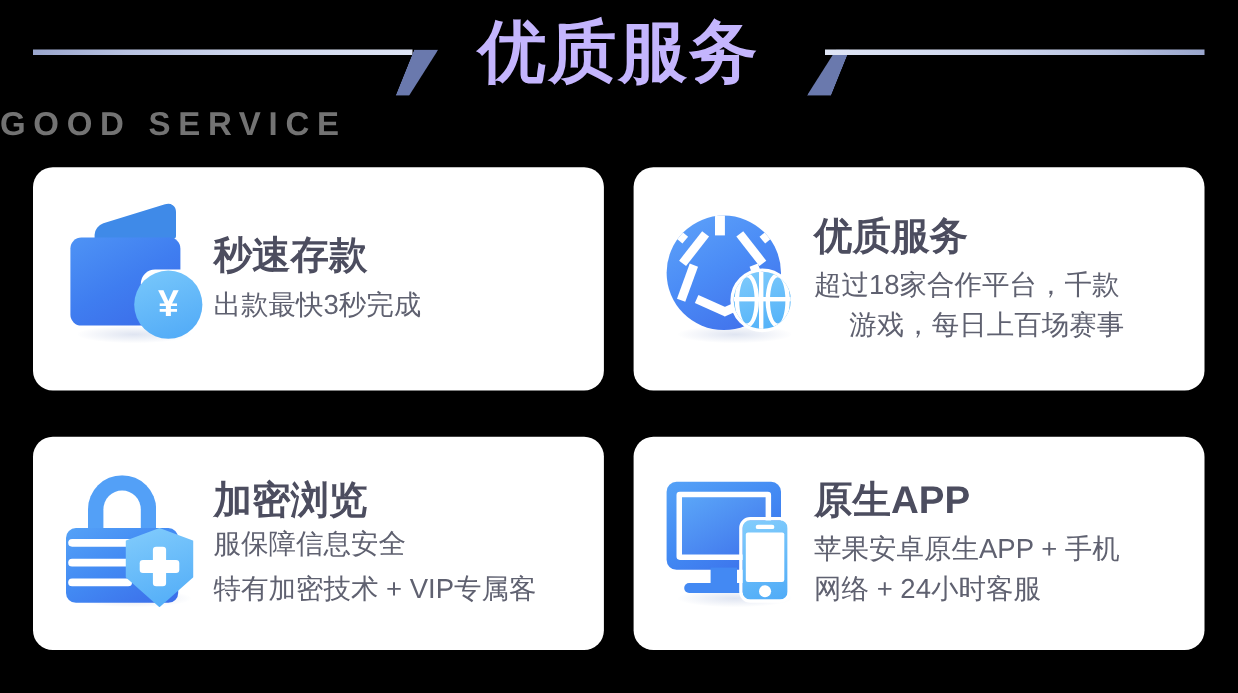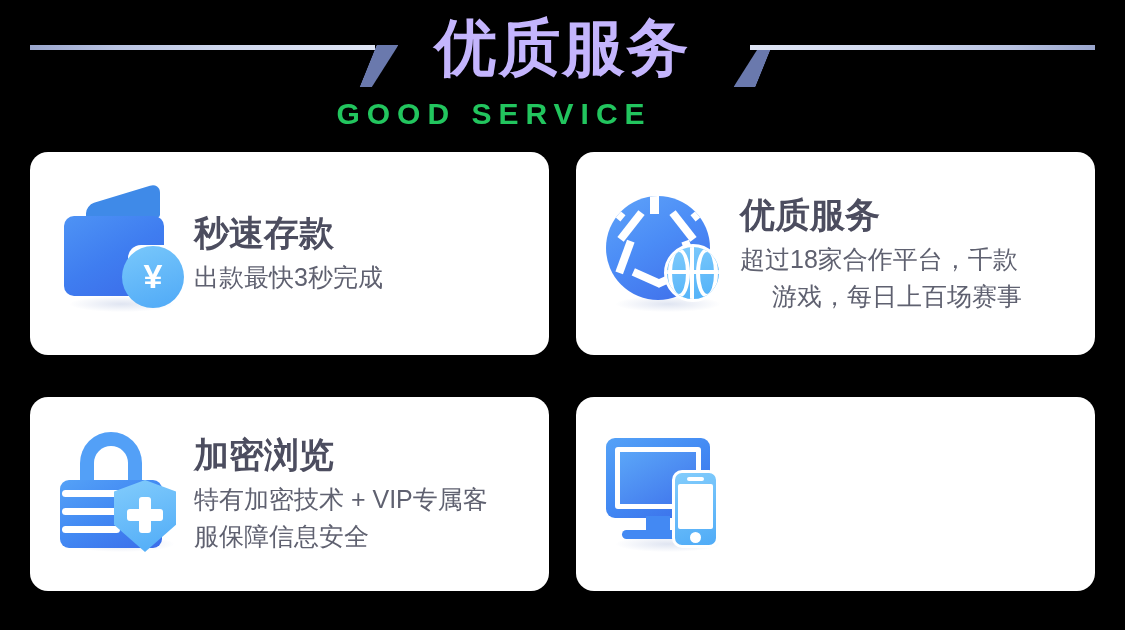--- a/index.html
+++ b/index.html
@@ -70,26 +70,25 @@
     letter-spacing: 2px;
     color: #c4b5fd;
     font-family: "Liberation Sans", "DejaVu Sans", sans-serif;
   }
 
   .title-en {
     position: absolute;
     top: 96px;
     left: 0;
     width: 988px;
-    text-align: center;
     font-size: 30px;
     line-height: 36px;
     font-weight: bold;
     letter-spacing: 7px;
-    color: #22c55e;
+    color: #737373;
     font-family: "Liberation Sans", "DejaVu Sans", sans-serif;
   }
 
   
   .grid {
     position: absolute;
     left: 30px;
     top: 152px;
     width: 1065px;
     display: grid;
@@ -435,32 +434,37 @@
       <div class="lock-body"></div>
       <div class="lock-slot" style="top:62px;width:58px;"></div>
       <div class="lock-slot" style="top:80px;width:70px;"></div>
       <div class="lock-slot" style="top:98px;width:58px;"></div>
       <div class="shield"></div>
       <div class="shield-cross-v"></div>
       <div class="shield-cross-h"></div>
     </div>
     <div class="card-text">
       <div class="card-title">加密浏览</div>
+      <div class="card-sub" style="margin-top:0;">服保障信息安全</div>
       <div class="card-sub">特有加密技术 + VIP专属客</div>
-      <div class="card-sub" style="margin-top:0;">服保障信息安全</div>
     </div>
   </div>
 
   <div class="card">
     <div class="icon-wrap">
       <div class="icon-shadow"></div>
       <div class="monitor"></div>
       <div class="monitor-screen"></div>
       <div class="monitor-neck"></div>
       <div class="monitor-base"></div>
       <div class="phone"></div>
       <div class="phone-speaker"></div>
       <div class="phone-screen"></div>
       <div class="phone-home"></div>
     </div>
+    <div class="card-text">
+      <div class="card-title">原生APP</div>
+      <div class="card-sub">苹果安卓原生APP + 手机</div>
+      <div class="card-sub" style="margin-top:0;">网络 + 24小时客服</div>
+    </div>
   </div>
 
 </div>
 
 </body></html>

